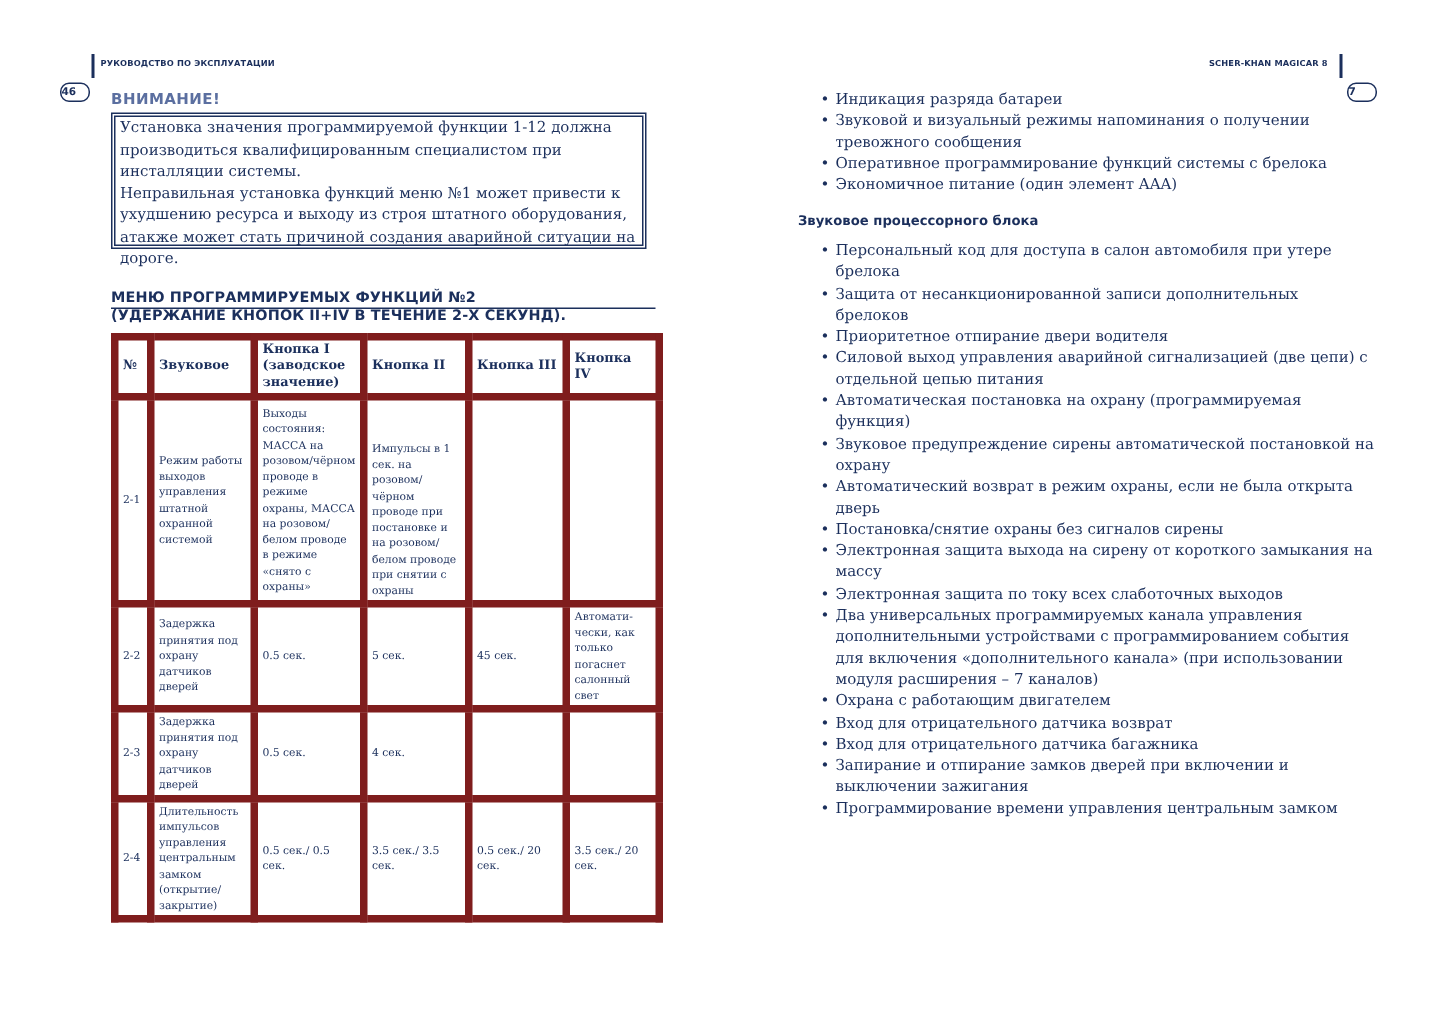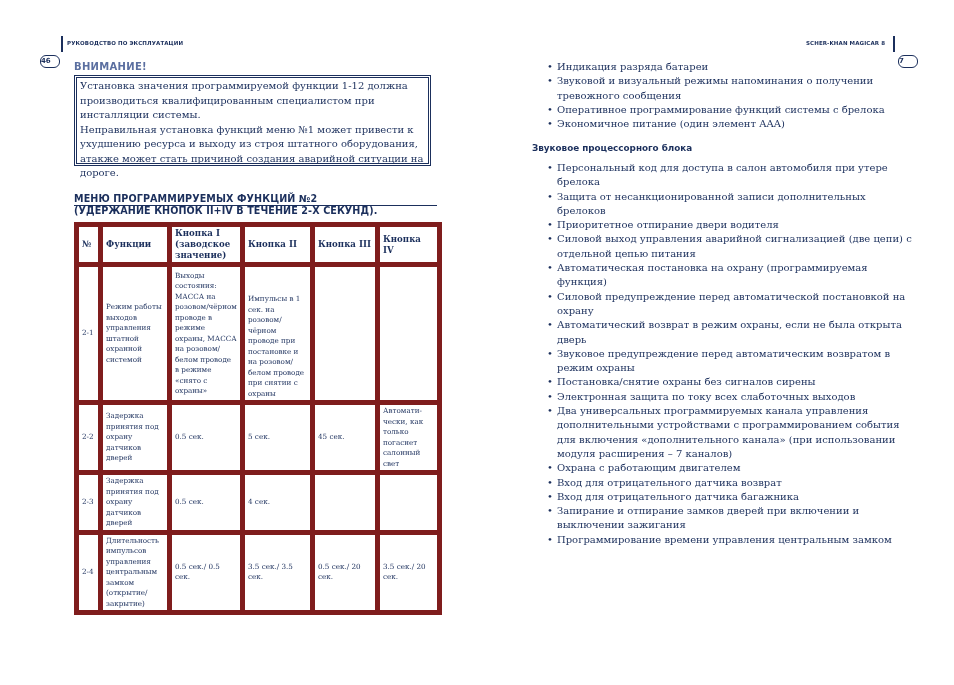--- a/index.html
+++ b/index.html
@@ -75,21 +75,21 @@
     <col style="width:24px">
       <col style="width:69px">
       <col style="width:73px">
       <col style="width:70px">
       <col style="width:65px">
       <col style="width:62px">
   </colgroup>
   <thead>
     <tr style="height:36px">
       <th>№</th>
-      <th>Функции</th>
+      <th>Звуковое</th>
       <th>Кнопка I (заводское значение)</th>
       <th>Кнопка II</th>
       <th>Кнопка III</th>
       <th>Кнопка IV</th>
     </tr>
   </thead>
   <tbody>
     <tr style="height:126px">
       <td>2-1</td>
       <td>Режим работы выходов управления штатной охранной системой</td>
@@ -137,24 +137,24 @@
 </ul>
 
 <div class="sub-title">Звуковое процессорного блока</div>
 
 <ul class="feats" style="top:161px;">
   <li>Персональный код для доступа в салон автомобиля при утере брелока</li>
   <li>Защита от несанкционированной записи дополнительных брелоков</li>
   <li>Приоритетное отпирание двери водителя</li>
   <li>Силовой выход управления аварийной сигнализацией (две цепи) с отдельной цепью питания</li>
   <li>Автоматическая постановка на охрану (программируемая функция)</li>
-  <li>Силовой предупреждение перед автоматической постановкой на охрану</li>
+  <li>Звуковое предупреждение сирены автоматической постановкой на охрану</li>
   <li>Автоматический возврат в режим охраны, если не была открыта дверь</li>
-  <li>Звуковое предупреждение перед автоматическим возвратом в режим охраны</li>
   <li>Постановка/снятие охраны без сигналов сирены</li>
+  <li>Электронная защита выхода на сирену от короткого замыкания на массу</li>
   <li>Электронная защита по току всех слаботочных выходов</li>
   <li>Два универсальных программируемых канала управления дополнительными устройствами с программированием события для включения «дополнительного канала» (при использовании модуля расширения – 7 каналов)</li>
   <li>Охрана с работающим двигателем</li>
   <li>Вход для отрицательного датчика возврат</li>
   <li>Вход для отрицательного датчика багажника</li>
   <li>Запирание и отпирание замков дверей при включении и выключении зажигания</li>
   <li>Программирование времени управления центральным замком</li>
 </ul>
 
 </body></html>

